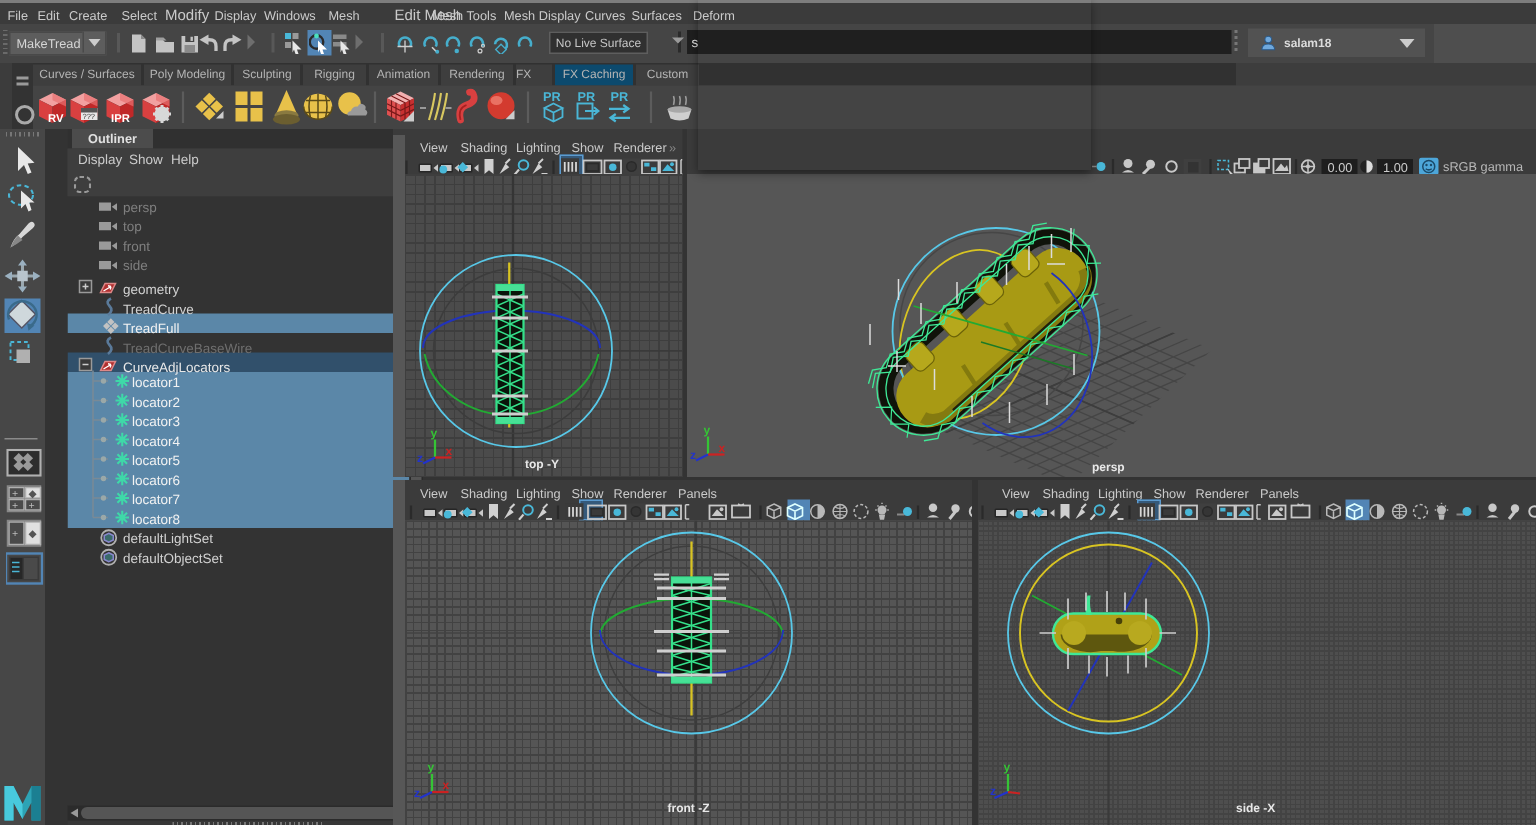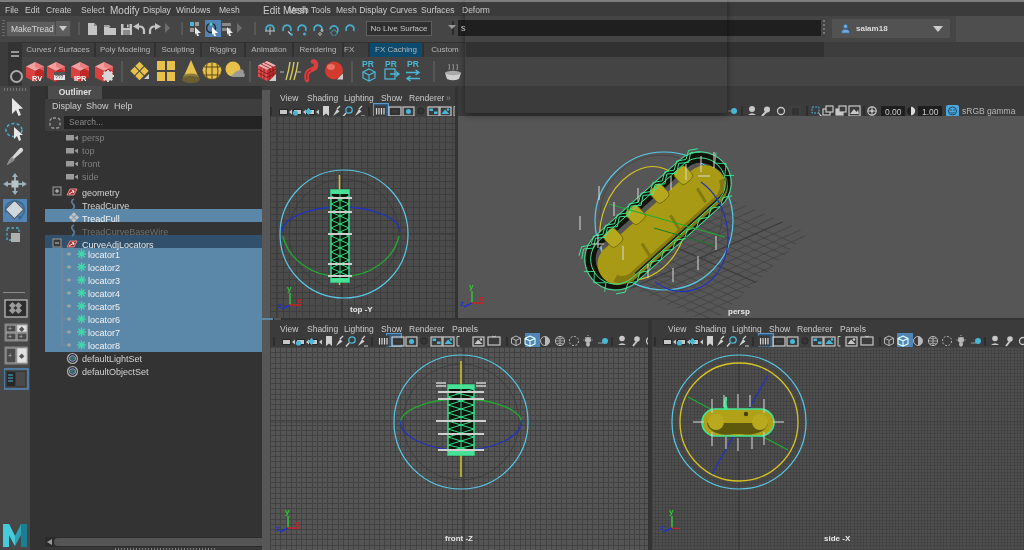--- a/index.html
+++ b/index.html
@@ -362,21 +362,20 @@
   <div class="abs" style="left:0;top:13px;width:232px;height:15px;background:#3e3e3e;">
     <div class="abs" style="left:7px;top:2px;color:#cbcbcb;font-size:9px;">Display</div>
     <div class="abs" style="left:41px;top:2px;color:#cbcbcb;font-size:9px;">Show</div>
     <div class="abs" style="left:69px;top:2px;color:#cbcbcb;font-size:9px;">Help</div>
   </div>
 
   <div class="abs" style="left:0;top:28px;width:232px;height:17px;background:#3e3e3e;">
     <svg class="abs" style="left:4px;top:3px;" width="12" height="12" viewBox="0 0 12 12">
           <rect x="1" y="1" width="10" height="10" rx="3" fill="none" stroke="#9a9a9a" stroke-width="1.4" stroke-dasharray="3 2"></rect>
         </svg>
-    <div class="abs" style="left:19px;top:2px;width:210px;height:13px;background:#242424;color:#8c8c8c;font-size:8.5px;line-height:13px;padding-left:5px;box-sizing:border-box;">Search...</div>
     <div class="abs" style="left:219px;top:7px;width:0;height:0;border-left:4px solid transparent;border-right:4px solid transparent;border-top:5px solid #bbb;"></div>
   </div>
 
   <div class="abs" style="left:0;top:45px;width:228px;height:406px;background:#333333;overflow:hidden;" id="otree">
 
     <div class="abs" style="left:0;top:78px;width:228px;height:13px;background:#5b87a8;"></div>
     <div class="abs" style="left:0;top:104px;width:228px;height:13px;background:#31506b;"></div>
     <div class="abs" style="left:0;top:117px;width:228px;height:104px;background:#5b87a8;"></div>
     <svg class="abs" style="left:0;top:0;" width="228" height="406" viewBox="0 0 228 406">
       <defs>

